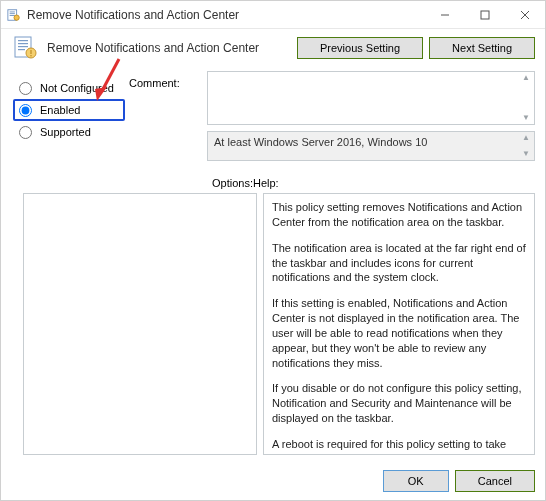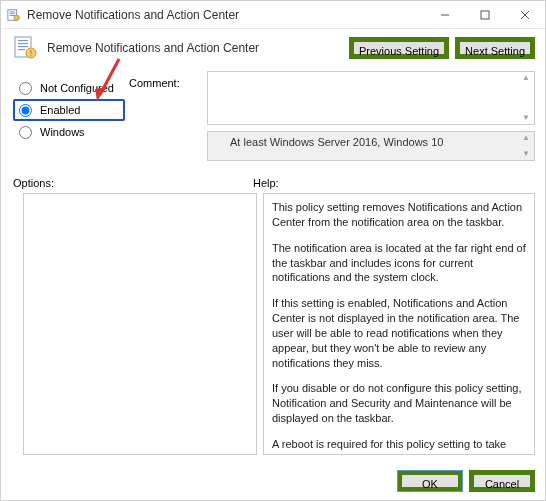--- a/index.html
+++ b/index.html
@@ -47,23 +47,23 @@
   }
   .header .hicon {
     width:26px; height:26px;
   }
   .header .hicon svg { width:26px; height:26px; }
   .header .htitle { font-size:12px; color:#333; flex:1; }
   .navbtns { display:flex; gap:6px; }
   button.wn {
     font: inherit;
     font-size:11px;
-    padding: 3px 5px;
+    padding: 3px 22px;
     background:#e1e1e1;
-    border:5px solid #4d7c0f;
+    border:1px solid #4d7c0f;
     height:22px;
     min-width:74px;
     color:#000;
   }
 
   
   .config {
     display:flex;
     padding: 4px 10px 4px 16px;
     gap:4px;
@@ -113,42 +113,42 @@
     position:relative;
     border:1px solid #c7cdd1;
     background:#fff;
     height:54px;
   }
   .supported-wrap {
     position:relative;
     border:1px solid #c7cdd1;
     background:#f0f0f0;
     height:30px;
-    padding:4px 18px 4px 22px;
+    padding:4px 18px 4px 6px;
     font-size:11px;
     color:#333;
   }
   .scroll-affordance {
     position:absolute; right:0; top:0; bottom:0;
     width:16px;
     display:flex; flex-direction:column; justify-content:space-between;
     align-items:center;
     padding:2px 0;
   }
   .scroll-affordance span {
     font-size:8px; color:#9ca3a8; line-height:8px;
   }
 
   
   .midlabels {
     display:flex;
     padding: 12px 10px 4px 12px;
     font-size:11px;
   }
-  .midlabels .opt { width: 240px; }
+  .midlabels .opt { width: 240px; text-align: right; }
 
   
   .panes {
     display:flex;
     padding:0 10px 0 22px;
     gap:6px;
   }
   .options-pane {
     width:234px;
     height:262px;
@@ -243,21 +243,21 @@
       <span>Not Configured</span>
     </label>
     <div class="enabled-highlight">
       <label class="radio-row" style="padding:0">
         <input type="radio" name="st" checked="" style="">
         <span>Enabled</span>
       </label>
     </div>
     <label class="radio-row">
       <input type="radio" name="st" style="">
-      <span>Windows</span>
+      <span>Supported</span>
     </label>
   </div>
 
   <div class="labelscol">
     <span>Comment:</span>
     <span>Supported on:</span>
   </div>
 
   <div class="fields">
     <div class="textarea-wrap">

